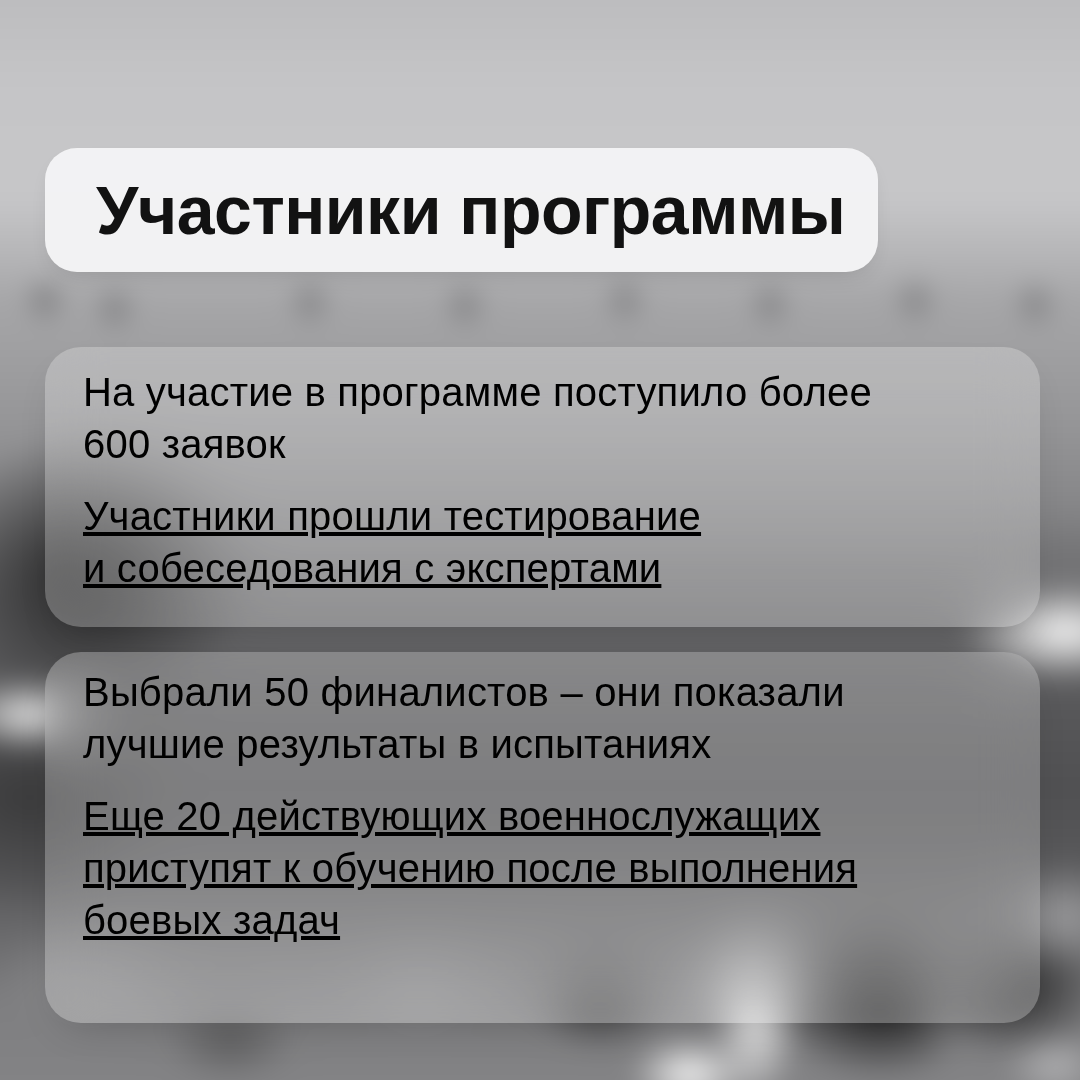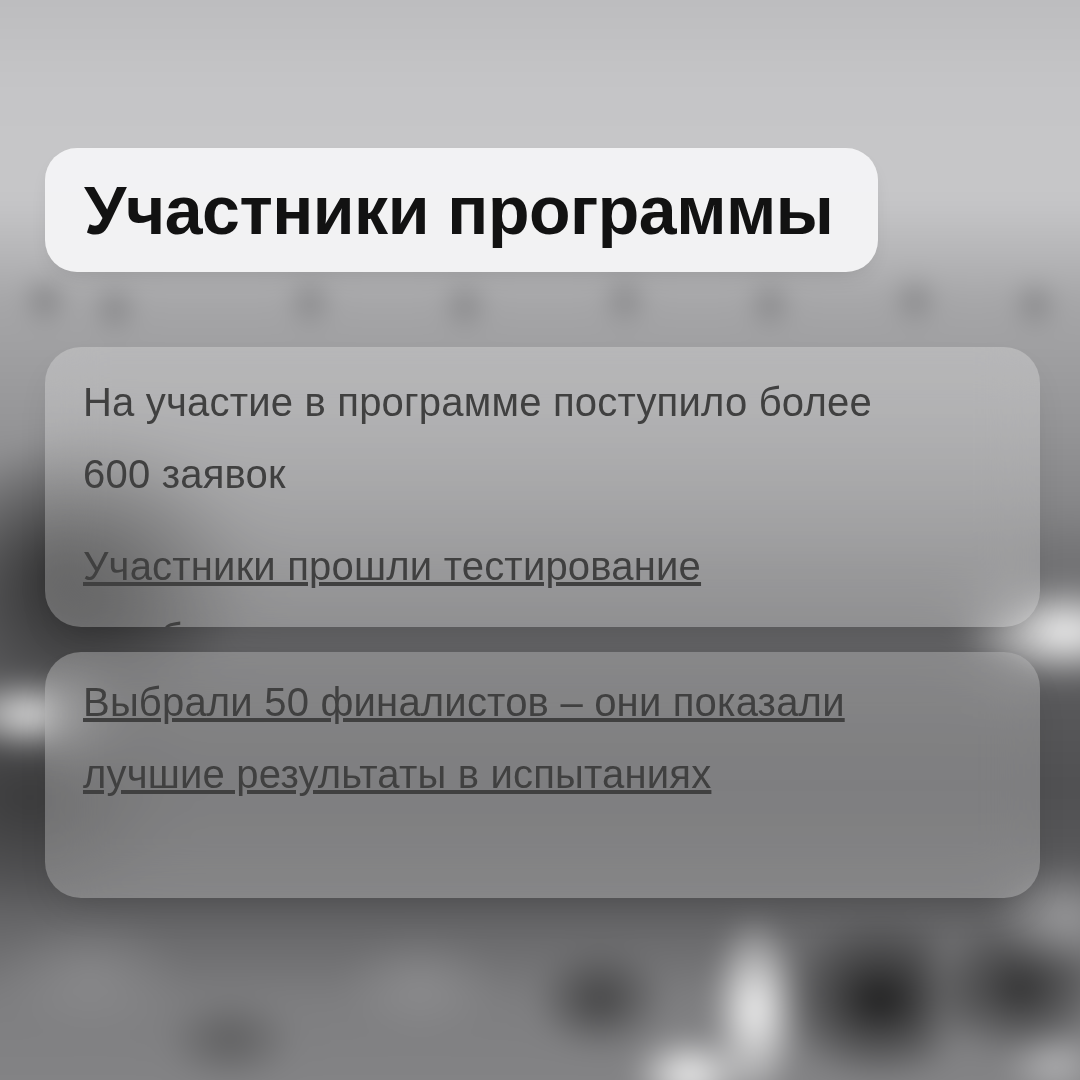--- a/index.html
+++ b/index.html
@@ -69,50 +69,50 @@
     width: 833px; height: 124px;
     background: rgba(244,244,245,0.97);
     border-radius: 32px;
     display: flex;
     align-items: center;
     padding-left: 39px;
     box-sizing: border-box;
     box-shadow: 0 10px 24px -12px rgba(0,0,0,0.20);
   }
   .title-card h1 {
-    margin: 0;
+    margin: 12px;
     font-size: 68px;
     font-weight: 700;
     letter-spacing: -0.5px;
     color: #121212;
     white-space: nowrap;
   }
 
   .glass-card {
     position: absolute;
     left: 45px;
     width: 995px;
     border-radius: 36px;
     background: rgba(255,255,255,0.26);
     -webkit-backdrop-filter: blur(28px);
     backdrop-filter: blur(28px);
     box-sizing: border-box;
     box-shadow: 0 18px 40px -20px rgba(0,0,0,0.25);
     overflow: hidden;
   }
   .card-1 { top: 347px; height: 280px; padding: 19px 40px 0 38px; }
-  .card-2 { top: 652px; height: 246px; padding: 14px 40px 0 38px; }
+  .card-2 { top: 652px; height: 371px; padding: 14px 40px 0 38px; }
 
   .glass-card p {
     margin: 0 0 20px 0;
     font-size: 40px;
-    line-height: 72px;
+    line-height: 52px;
     font-weight: 400;
     letter-spacing: 0.2px;
-    color: #404040;
+    color: #000000;
     white-space: pre-line;
   }
   .glass-card p:last-child { margin-bottom: 0; text-decoration: underline; }
 </style>
 </head>
 <body>
 
 <div class="canvas">
   <div class="bg"></div>
 
@@ -123,14 +123,17 @@
   <section class="glass-card card-1">
     <p>На участие в программе поступило более
 600 заявок</p>
     <p>Участники прошли тестирование
 и собеседования с экспертами</p>
   </section>
 
   <section class="glass-card card-2">
     <p>Выбрали 50 финалистов – они показали
 лучшие результаты в испытаниях</p>
+    <p>Еще 20 действующих военнослужащих
+приступят к обучению после выполнения
+боевых задач</p>
   </section>
 </div>
 
 </body></html>

